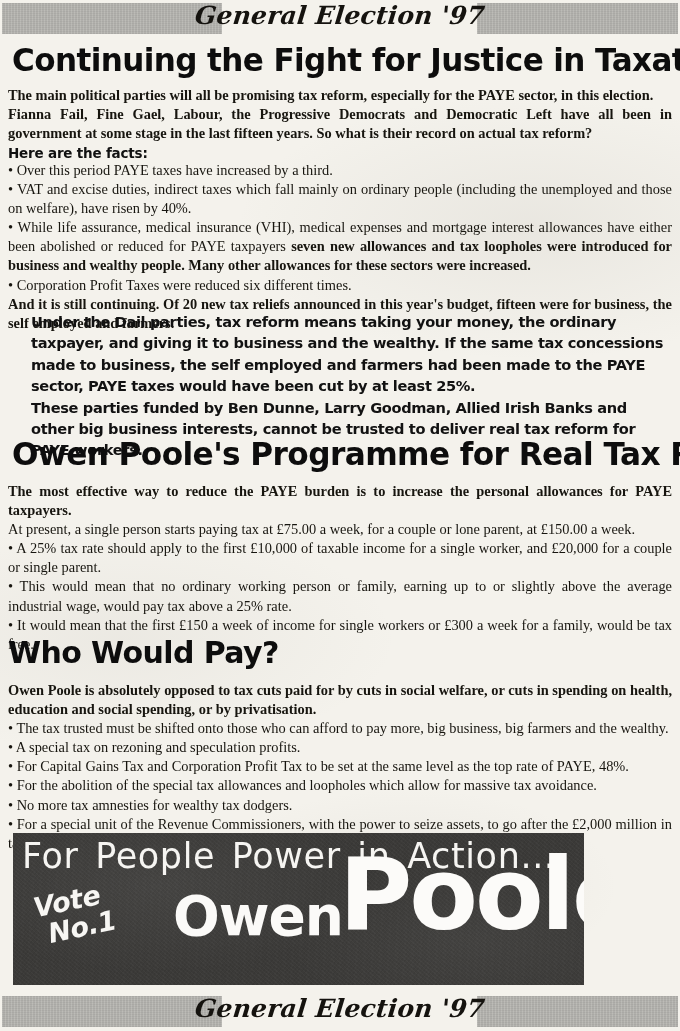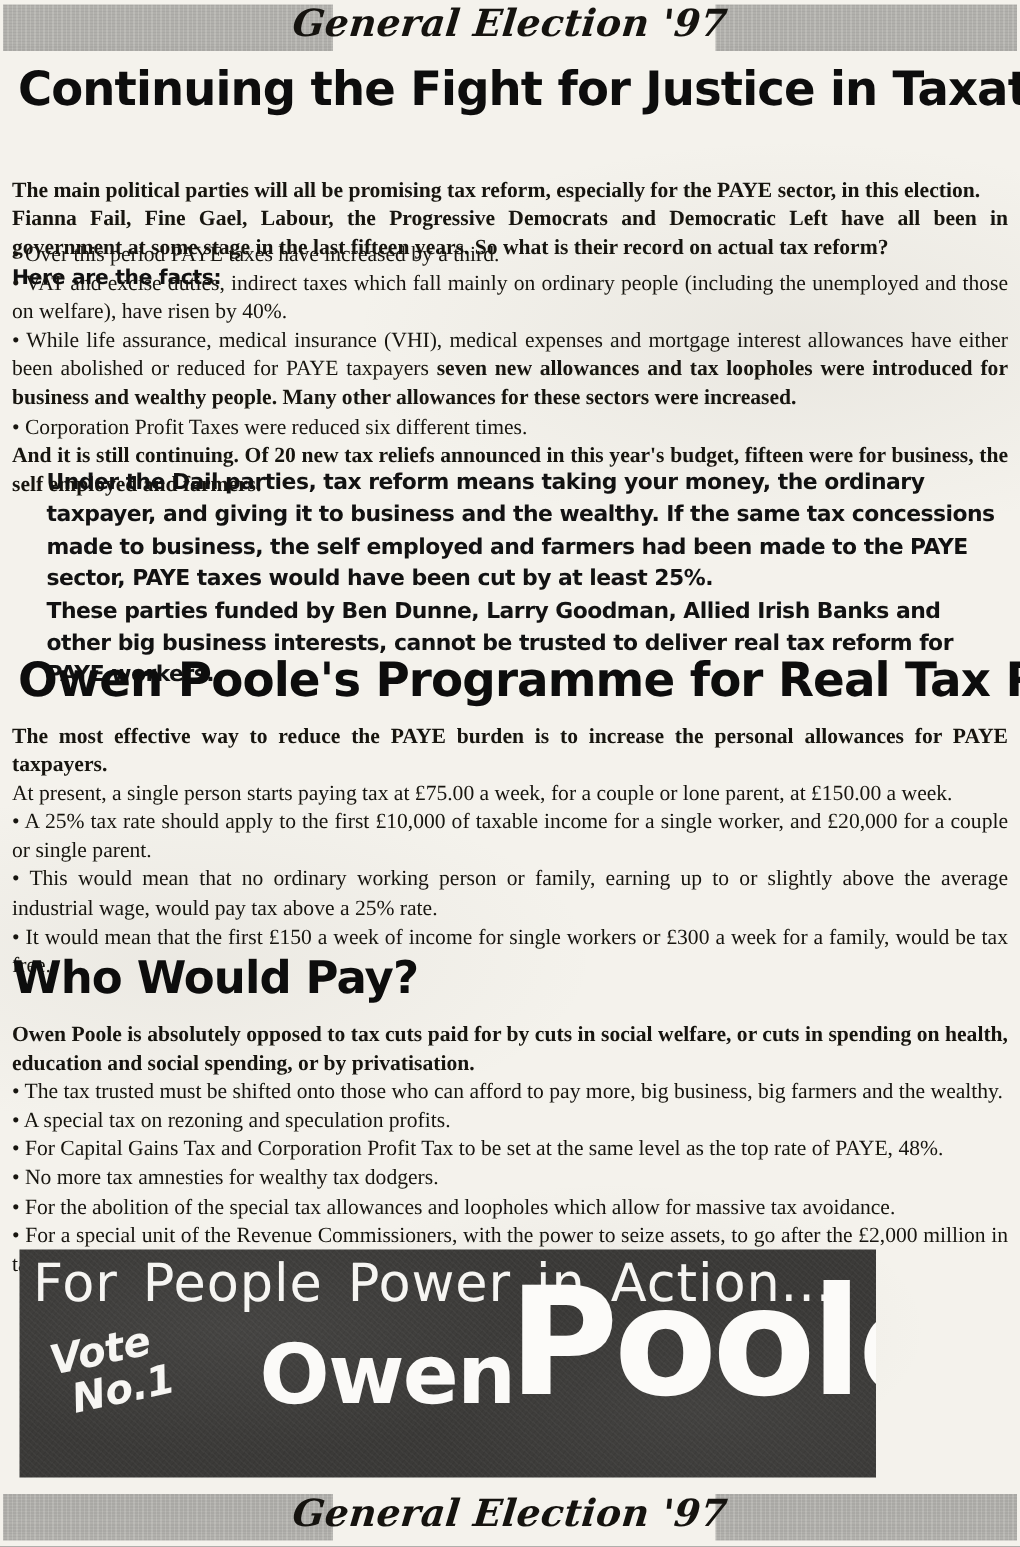--- a/index.html
+++ b/index.html
@@ -206,21 +206,21 @@
 <div class="page">
 
   <div class="band band-top">
     <div class="band-bar left"></div>
     <div class="band-bar right"></div>
     <div class="band-title">General Election '97</div>
   </div>
 
   <div class="headline headline-1">Continuing the Fight for Justice in Taxation</div>
 
-  <div class="body-text" style="top:86px;margin-top:32px;">
+  <div class="body-text" style="top:86px;">
     <p class="bold">The main political parties will all be promising tax reform, especially for the PAYE sector, in this election.</p>
     <p class="bold">Fianna Fail, Fine Gael, Labour, the Progressive Democrats and Democratic Left have all been in government at some stage in the last fifteen years. So what is their record on actual tax reform?</p>
     <p class="subhead" style="margin-top:1px;">Here are the facts:</p>
   </div>
 
   <div class="body-text" style="top:161px;">
     <p class="reg">• Over this period PAYE taxes have increased by a third.</p>
     <p class="reg">• VAT and excise duties, indirect taxes which fall mainly on ordinary people (including the unemployed and those on welfare), have risen by 40%.</p>
     <p><span class="reg">• While life assurance, medical insurance (VHI), medical expenses and mortgage interest allowances have either been abolished or reduced for PAYE taxpayers </span><span class="bold">seven new allowances and tax loopholes were introduced for business and wealthy people. Many other allowances for these sectors were increased.</span></p>
     <p class="reg">• Corporation Profit Taxes were reduced six different times.</p>
@@ -242,22 +242,22 @@
     <p class="reg">• It would mean that the first £150 a week of income for single workers or £300 a week for a family, would be tax free.</p>
   </div>
 
   <div class="headline headline-3">Who Would Pay?</div>
 
   <div class="body-text" style="top:681px;">
     <p class="bold">Owen Poole is absolutely opposed to tax cuts paid for by cuts in social welfare, or cuts in spending on health, education and social spending, or by privatisation.</p>
     <p class="reg">• The tax trusted must be shifted onto those who can afford to pay more, big business, big farmers and the wealthy.</p>
     <p class="reg">• A special tax on rezoning and speculation profits.</p>
     <p class="reg">• For Capital Gains Tax and Corporation Profit Tax to be set at the same level as the top rate of PAYE, 48%.</p>
+    <p class="reg">• For the abolition of the special tax allowances and loopholes which allow for massive tax avoidance.</p>
     <p class="reg">• No more tax amnesties for wealthy tax dodgers.</p>
-    <p class="reg">• For the abolition of the special tax allowances and loopholes which allow for massive tax avoidance.</p>
     <p class="reg">• For a special unit of the Revenue Commissioners, with the power to seize assets, to go after the £2,000 million in taxes owed by the wealthy, big business, big farmers and the well to do self employed.</p>
   </div>
 
   <div class="banner">
     <div class="banner-line1">For People Power in Action...</div>
     <div class="vote-stack">
       <div class="l1">Vote</div>
       <div class="l2">No.1</div>
     </div>
     <div class="banner-owen">Owen</div>

